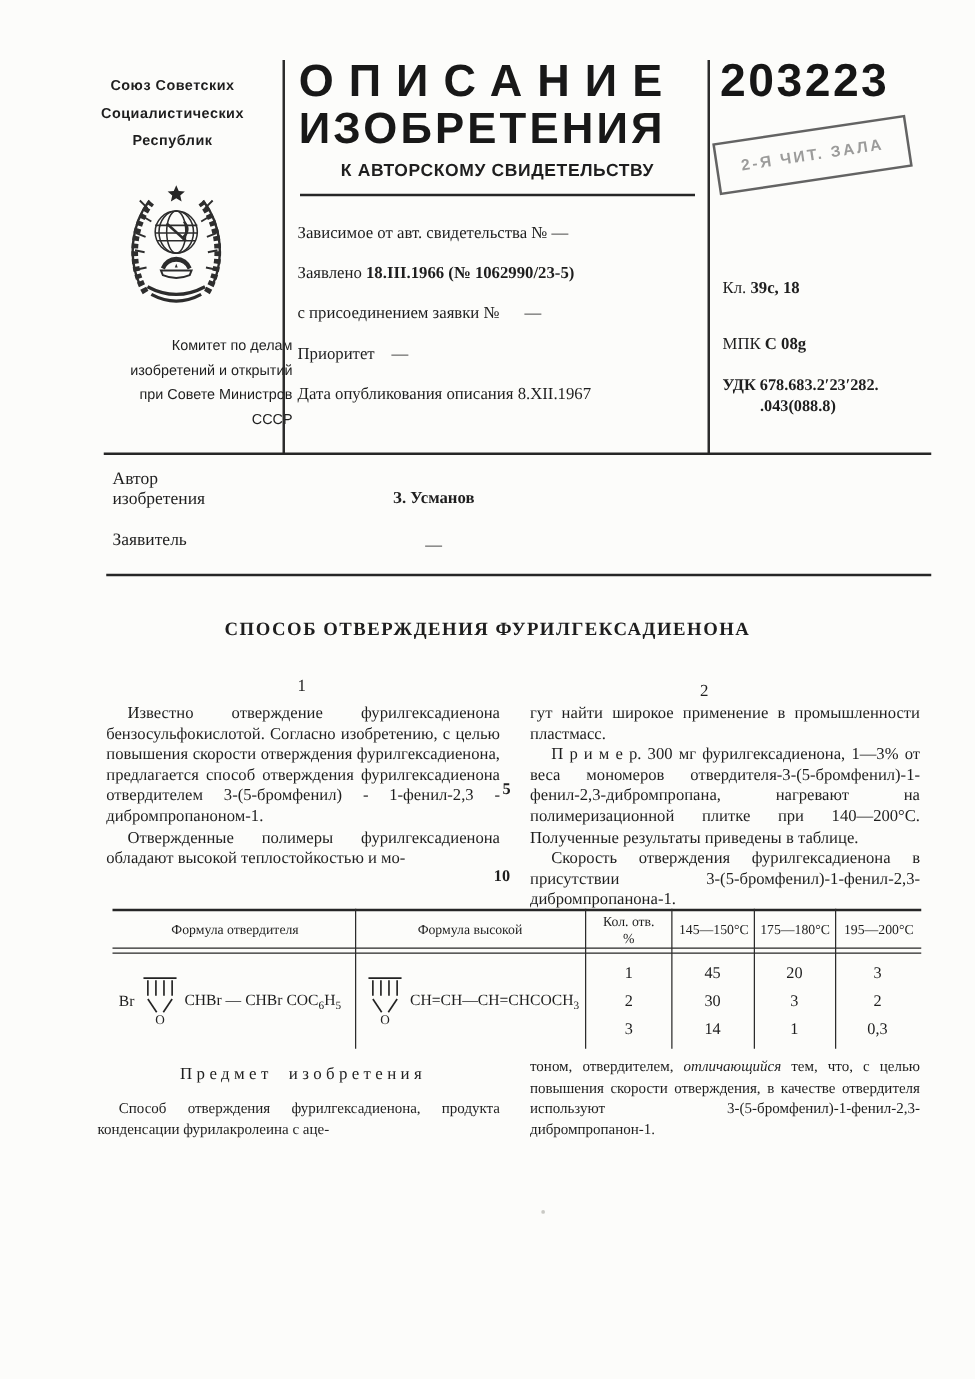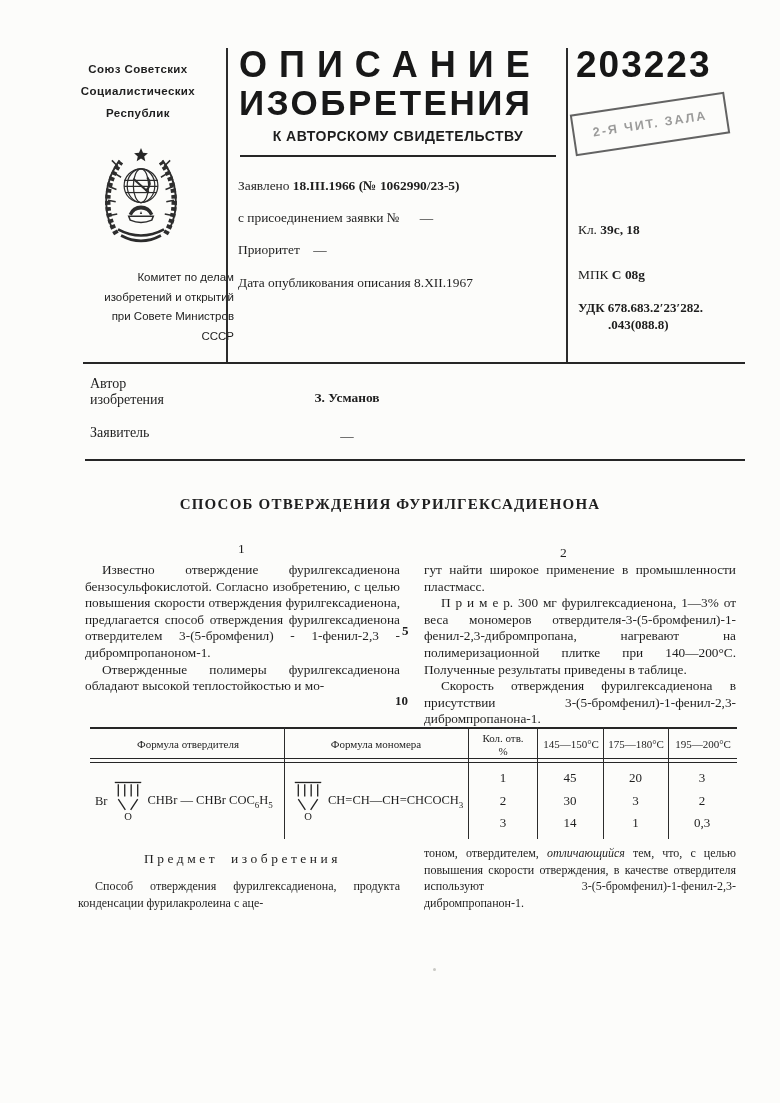--- a/index.html
+++ b/index.html
@@ -126,20 +126,21 @@
   <div class="abs sans t2">ИЗОБРЕТЕНИЯ</div>
   <div class="abs sans t3">К АВТОРСКОМУ СВИДЕТЕЛЬСТВУ</div>
   <div class="rule-h" style="left:240px; top:155px; width:316px; height:2px;"></div>
 
   <div class="abs sans patnum">203223</div>
   <div class="abs sans stamp">
     <span>2-Я ЧИТ. ЗАЛА</span>
   </div>
 
   <div class="abs filing">
+    <div class="filing-row"><span>Зависимое от авт. свидетельства № —</span></div>
     <div class="filing-row"><span>Заявлено </span><span class="b">18.III.1966 (№ 1062990/23-5)</span></div>
     <div class="filing-row"><span>с присоединением заявки №      —</span></div>
     <div class="filing-row"><span>Приоритет    —</span></div>
     <div class="filing-row"><span>Дата опубликования описания 8.XII.1967</span></div>
   </div>
 
   <div class="abs klass"><span>Кл. </span><span class="b">39с, 18</span></div>
   <div class="abs mpk"><span>МПК </span><span class="b">С 08g</span></div>
   <div class="abs udk1">УДК 678.683.2′23′282.</div>
   <div class="abs udk2">.043(088.8)</div>
@@ -174,21 +175,21 @@
     <div class="rule-h" style="left:90px; top:758px; width:647px; height:1.2px;"></div>
     <div class="rule-h" style="left:90px; top:761.5px; width:647px; height:1.2px;"></div>
 
     <div class="rule-v" style="left:284px; top:727px; width:1px; height:112px;"></div>
     <div class="rule-v" style="left:468px; top:727px; width:1px; height:112px;"></div>
     <div class="rule-v" style="left:537px; top:727px; width:1px; height:112px;"></div>
     <div class="rule-v" style="left:603px; top:727px; width:1px; height:112px;"></div>
     <div class="rule-v" style="left:668px; top:727px; width:1px; height:112px;"></div>
 
     <div class="th" style="left:100px; top:738px; width:176px;">Формула отвердителя</div>
-    <div class="th" style="left:292px; top:738px; width:168px;">Формула мономера</div>
+    <div class="th" style="left:292px; top:738px; width:168px;">Формула высокой</div>
     <div class="th" style="left:480px; top:732px; width:46px;">Кол. отв. %</div>
     <div class="th" style="left:540px; top:738px; width:62px;">145—150°C</div>
     <div class="th" style="left:605px; top:738px; width:62px;">175—180°C</div>
     <div class="th" style="left:671px; top:738px; width:64px;">195—200°C</div>
 
     <div class="formula" style="left:95px; top:765px; width:187px; height:72px;">
       <span>Br</span>
       <svg class="ring" viewBox="0 0 34 46">
         <g stroke="#222" stroke-width="1.5" fill="none">
           <line x1="2" y1="2" x2="32" y2="2"></line>

